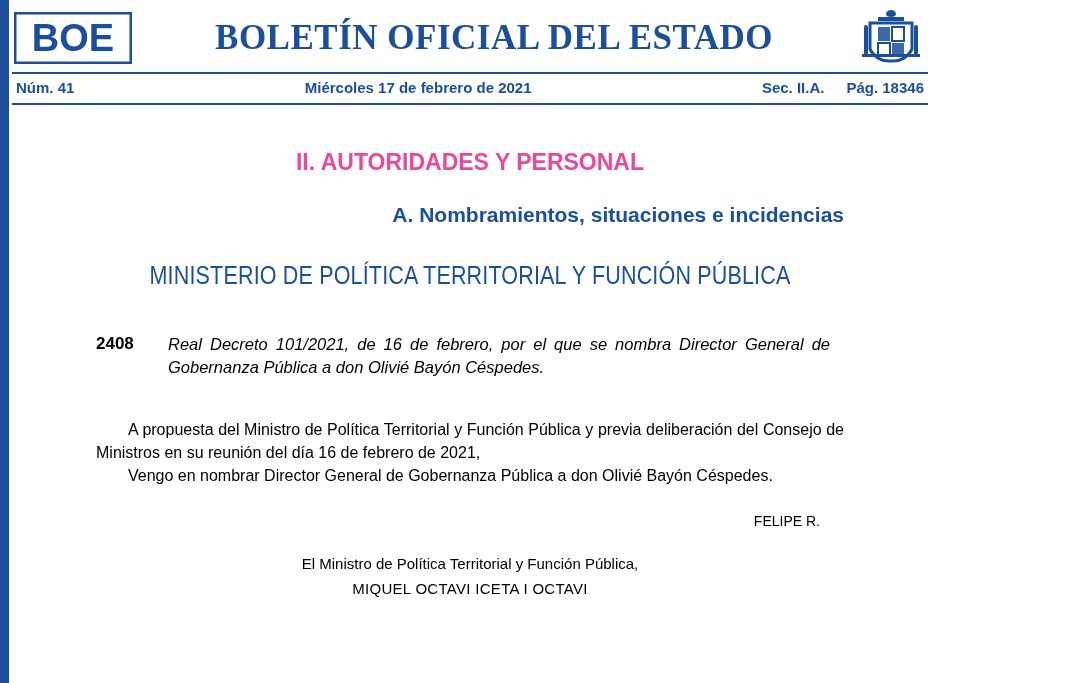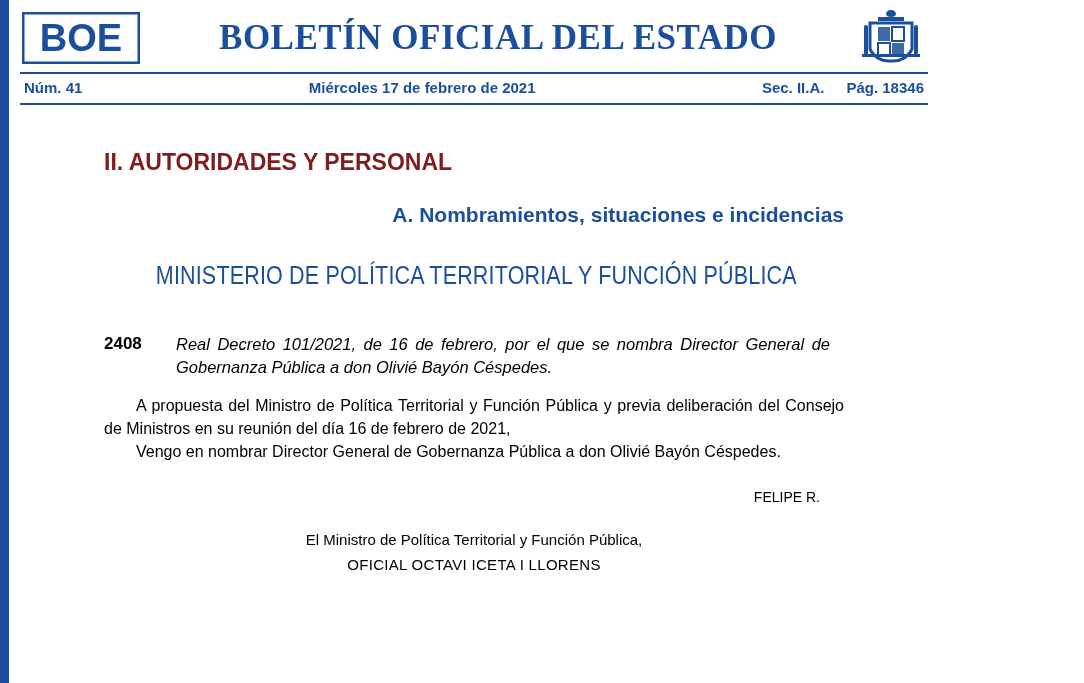--- a/index.html
+++ b/index.html
@@ -12,21 +12,20 @@
     background: #ffffff;
     font-family: "Liberation Sans", sans-serif;
     color: #000000;
     overflow: hidden;
   }
   .page {
     position: relative;
     width: 940px;
     height: 683px;
     box-sizing: border-box;
-    padding-left: 8px;
   }
 
   
   .masthead {
     display: flex;
     align-items: center;
     justify-content: space-between;
     padding: 10px 14px 6px 14px;
     height: 72px;
     box-sizing: border-box;
@@ -88,23 +87,24 @@
     border-top: 2px solid #1b4f9c;
     margin: 0 12px;
   }
 
   
   .content {
     padding: 0 96px;
     box-sizing: border-box;
   }
   .section-title {
+    text-align: center;
     font-size: 23px;
     font-weight: bold;
-    color: #7f1d1d;
+    color: #ec4899;
     margin-top: 44px;
   }
   .subsection-title {
     text-align: right;
     font-size: 21px;
     font-weight: bold;
     color: #1b4f9c;
     margin-top: 27px;
   }
   .ministry-title {
@@ -136,21 +136,21 @@
     font-style: italic;
     line-height: 1.42;
     text-align: justify;
     padding-right: 14px;
   }
 
   .para {
     font-size: 16px;
     line-height: 1.44;
     text-align: justify;
-    margin-top: 14px;
+    margin-top: 38px;
     text-indent: 32px;
   }
   .para.tight {
     margin-top: 0;
   }
   .para.nojust {
     text-align: left;
   }
 
   .signature {
@@ -239,17 +239,17 @@
       <div class="item-summary">Real Decreto 101/2021, de 16 de febrero, por el que se nombra Director General de Gobernanza Pública a don Olivié Bayón Céspedes.</div>
     </div>
 
     <div class="para">A propuesta del Ministro de Política Territorial y Función Pública y previa deliberación del Consejo de Ministros en su reunión del día 16 de febrero de 2021,</div>
     <div class="para tight">Vengo en nombrar Director General de Gobernanza Pública a don Olivié Bayón Céspedes.</div>
 
     <div class="signature">FELIPE R.</div>
 
     <div class="minister-block">
       <div class="minister-role">El Ministro de Política Territorial y Función Pública,</div>
-      <div class="minister-name">OFICIAL OCTAVI ICETA I LLORENS</div>
+      <div class="minister-name">MIQUEL OCTAVI ICETA I OCTAVI</div>
     </div>
 
   </div>
 </div>
 
 </body></html>

